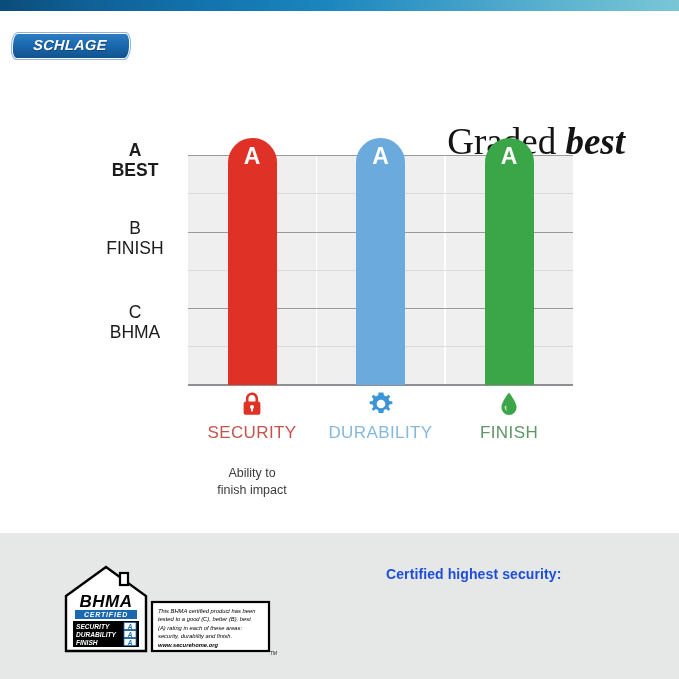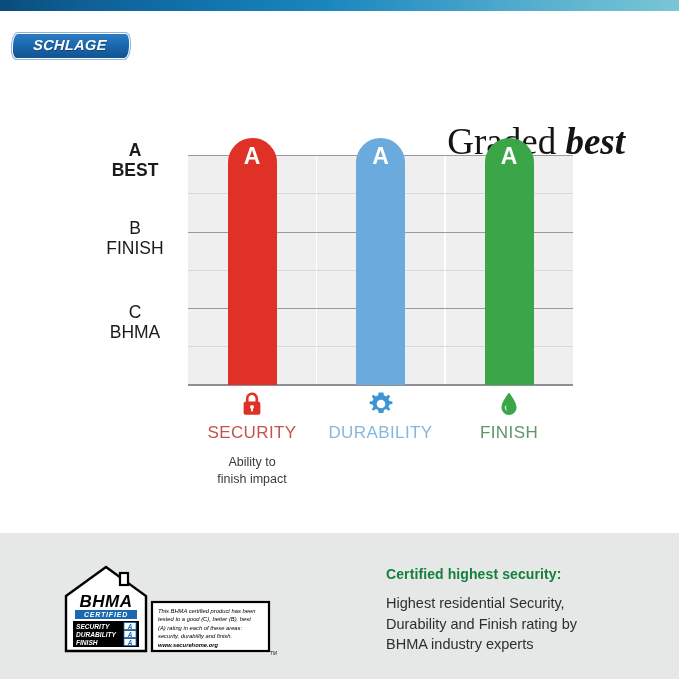--- a/index.html
+++ b/index.html
@@ -178,21 +178,21 @@
     align-items: center;
     justify-content: center;
   }
   .cat .catname {
     margin-top: 5px;
     font-size: 17px;
     letter-spacing: 0.4px;
     font-family: "Liberation Sans", sans-serif;
   }
   .cat .catdesc {
-    margin-top: 11px;
+    margin-top: 22px;
     font-size: 12.5px;
     color: #3b3b3b;
     line-height: 1.32;
     font-family: "Liberation Sans", sans-serif;
   }
 
   
   .footer {
     position: absolute;
     left: 0;
@@ -218,21 +218,21 @@
   }
   .footer-text {
     position: absolute;
     left: 386px;
     top: 33px;
     width: 270px;
   }
   .footer-title {
     font-size: 14px;
     font-weight: bold;
-    color: #15803d;
+    color: #1d4ed8;
     letter-spacing: 0.1px;
     font-family: "Liberation Sans", sans-serif;
   }
   .footer-body {
     margin-top: 11px;
     font-size: 14.5px;
     color: #2e2e2e;
     line-height: 1.42;
     font-family: "Liberation Sans", sans-serif;
   }
@@ -362,19 +362,14 @@
       <text x="98" y="58.4" font-family="Liberation Sans, sans-serif" font-size="5.8" fill="#000000">tested to a good (C), better (B), best</text>
       <text x="98" y="66.8" font-family="Liberation Sans, sans-serif" font-size="5.8" fill="#000000">(A) rating in each of these areas:</text>
       <text x="98" y="75.2" font-family="Liberation Sans, sans-serif" font-size="5.8" fill="#000000">security, durability and finish.</text>
       <text x="98" y="84.4" font-family="Liberation Sans, sans-serif" font-size="5.8" font-weight="bold" fill="#000000">www.securehome.org</text>
     </svg>
     <span class="badge-tm">TM</span>
   </div>
 
   <div class="footer-text">
     <div class="footer-title">Certified highest security:</div>
-    <div class="footer-body">
-      <span>Highest residential Security,</span><br>
-      <span>Durability and Finish rating by</span><br>
-      <span>BHMA industry experts</span>
-    </div>
   </div>
 </div>
 
 </body></html>

